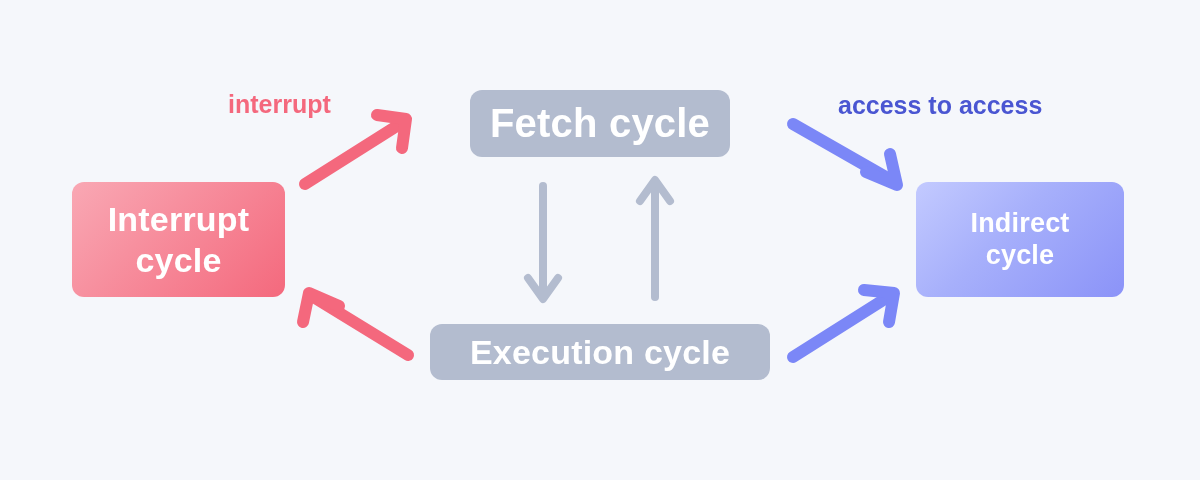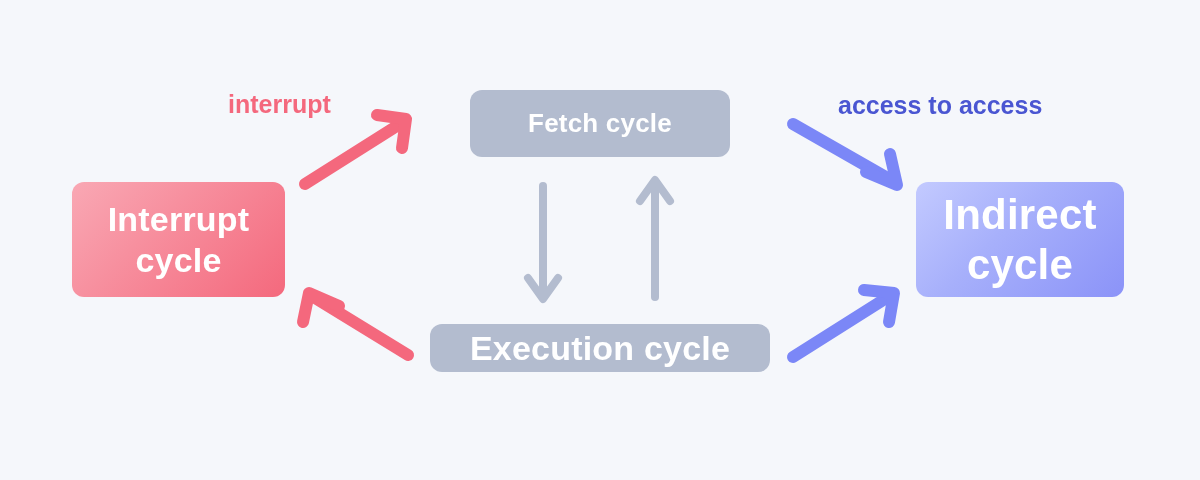--- a/index.html
+++ b/index.html
@@ -41,39 +41,39 @@
     height: 115px;
     font-size: 34px;
     background: linear-gradient(135deg, #f9a8b4 0%, #f7909f 38%, #f4697d 100%);
   }
   
   #node-fetch {
     left: 470px;
     top: 90px;
     width: 260px;
     height: 67px;
-    font-size: 26px;
+    font-size: 40px;
     background: #b3bccf;
   }
   
   #node-execution {
     left: 430px;
     top: 324px;
     width: 340px;
-    height: 48px;
+    height: 56px;
     font-size: 34px;
     background: #b3bccf;
   }
   
   #node-indirect {
     left: 916px;
     top: 182px;
     width: 208px;
     height: 115px;
-    font-size: 42px;
+    font-size: 27px;
     background: linear-gradient(135deg, #c3caff 0%, #a7b0fb 42%, #8b93f8 100%);
   }
 
   .edge-label {
     position: absolute;
     font-size: 25px;
     font-weight: bold;
     white-space: nowrap;
   }
   #label-interrupt {

